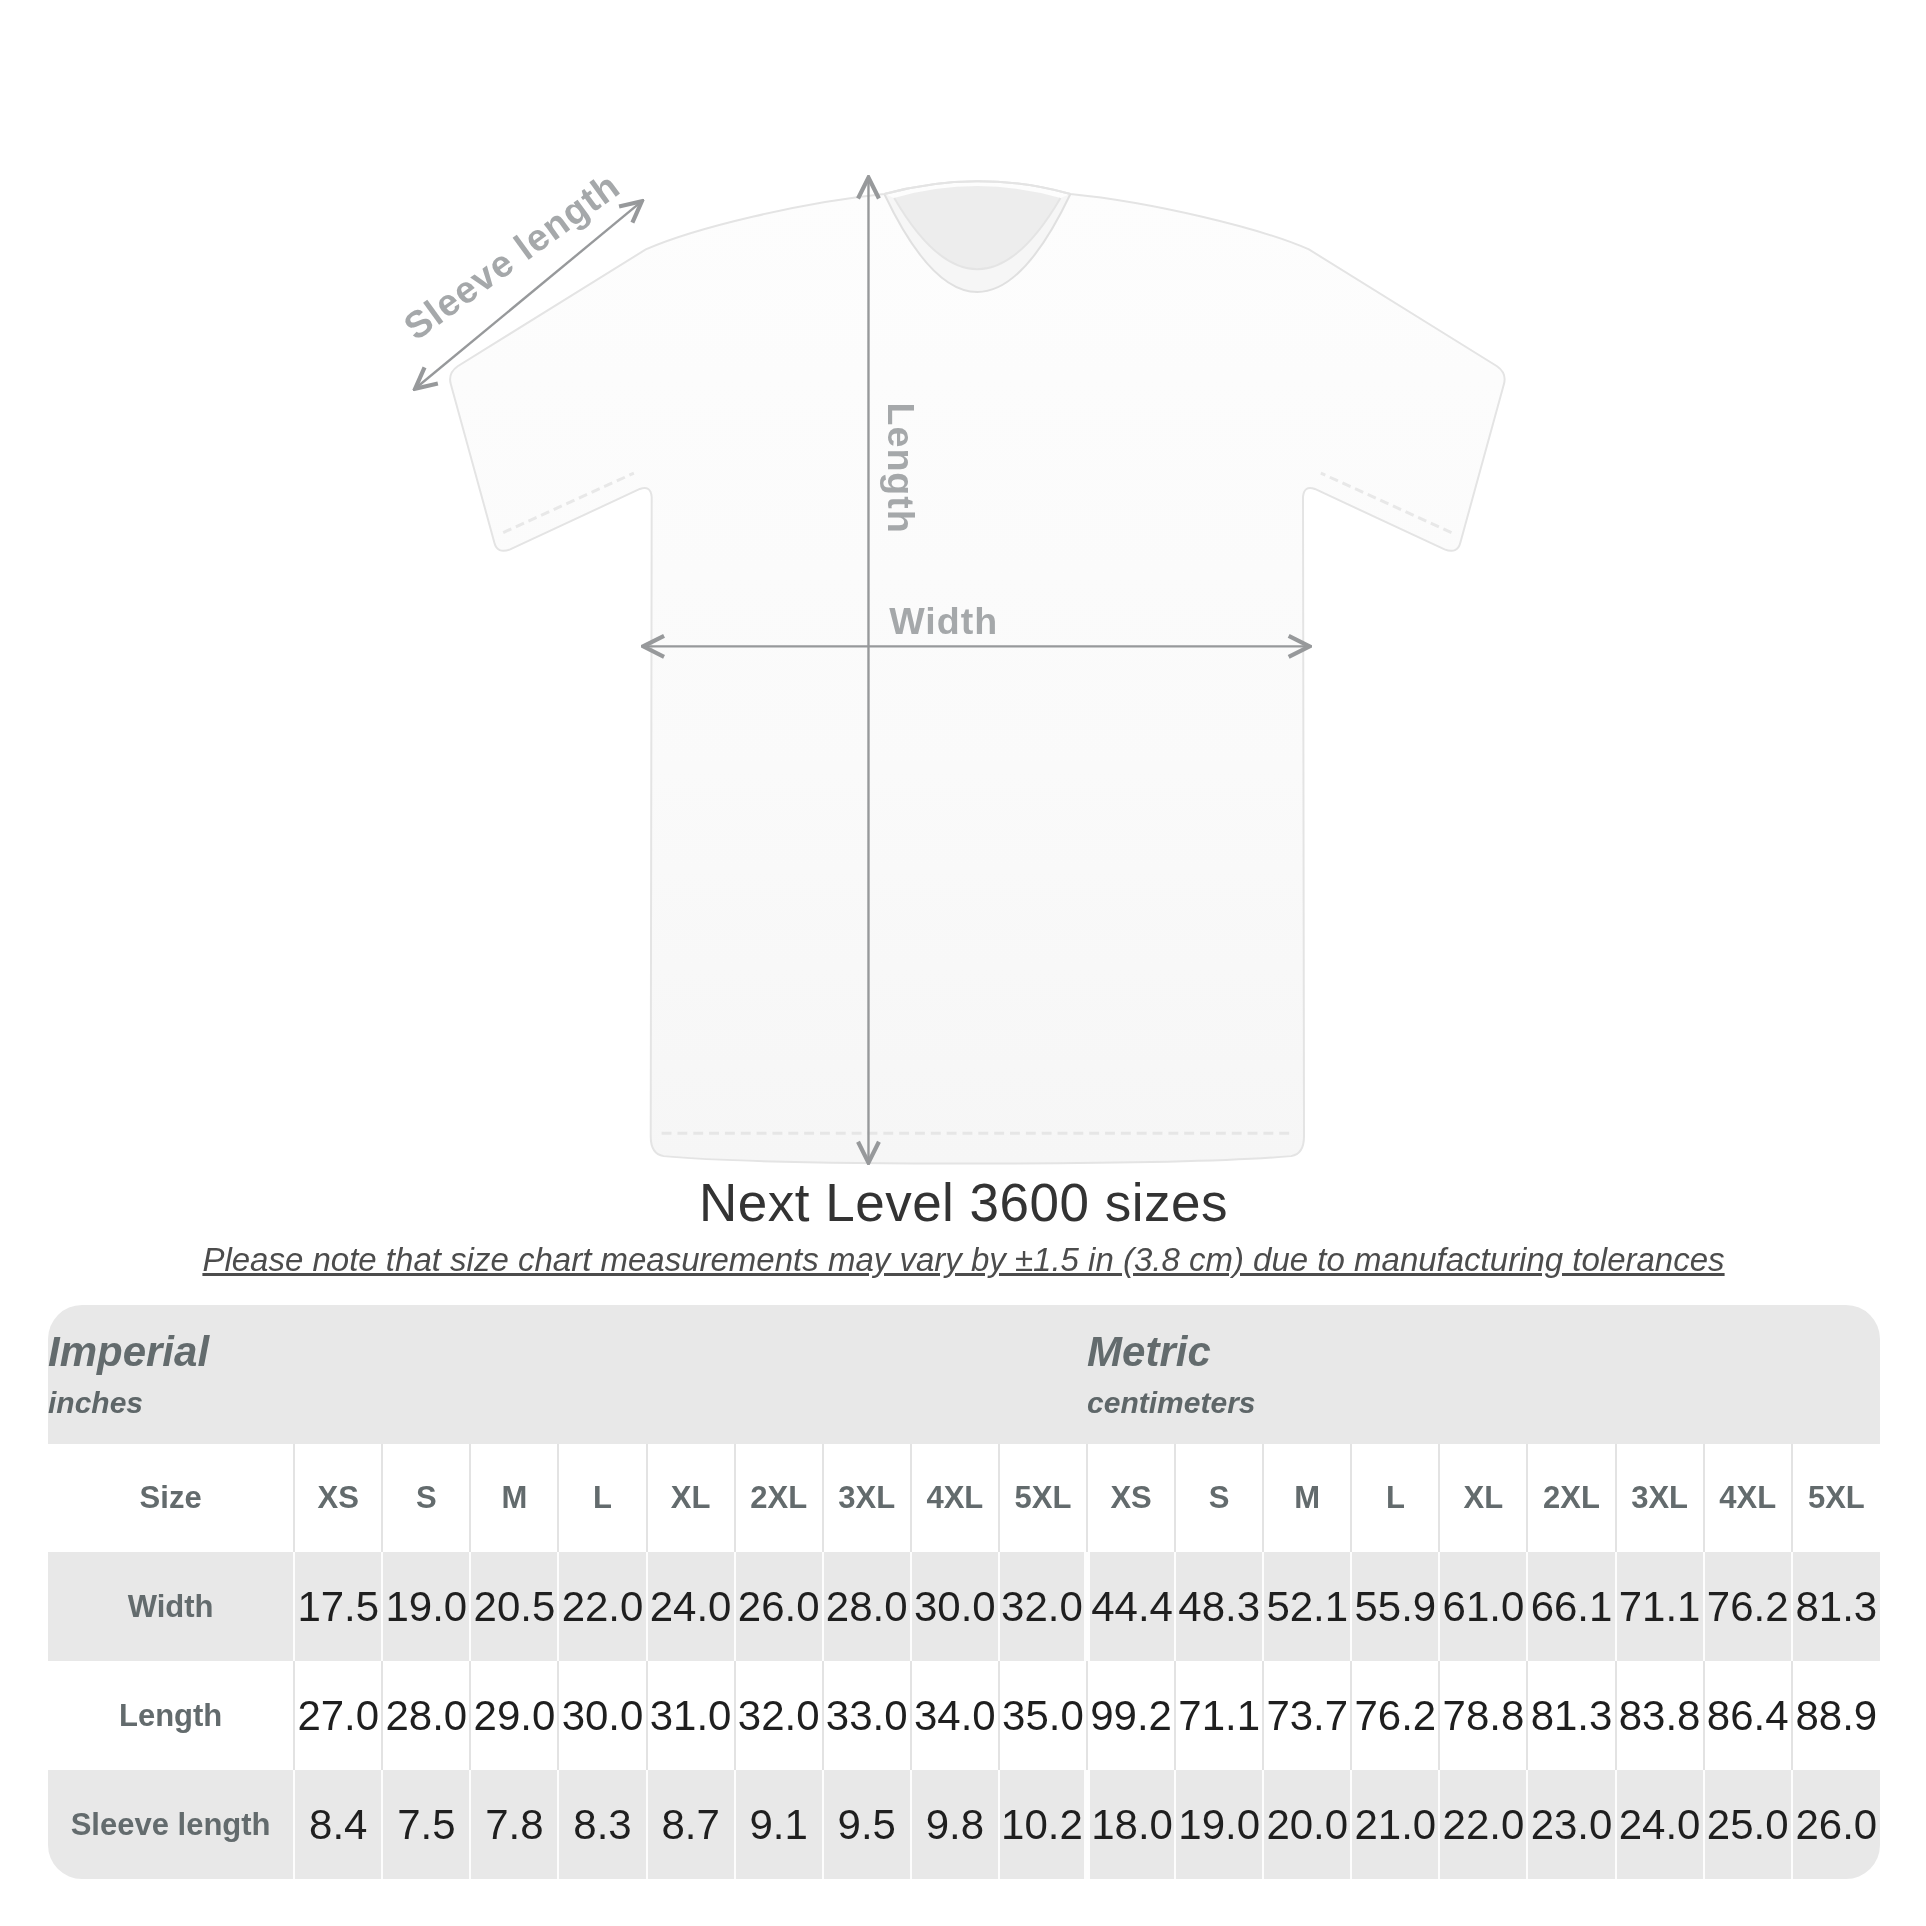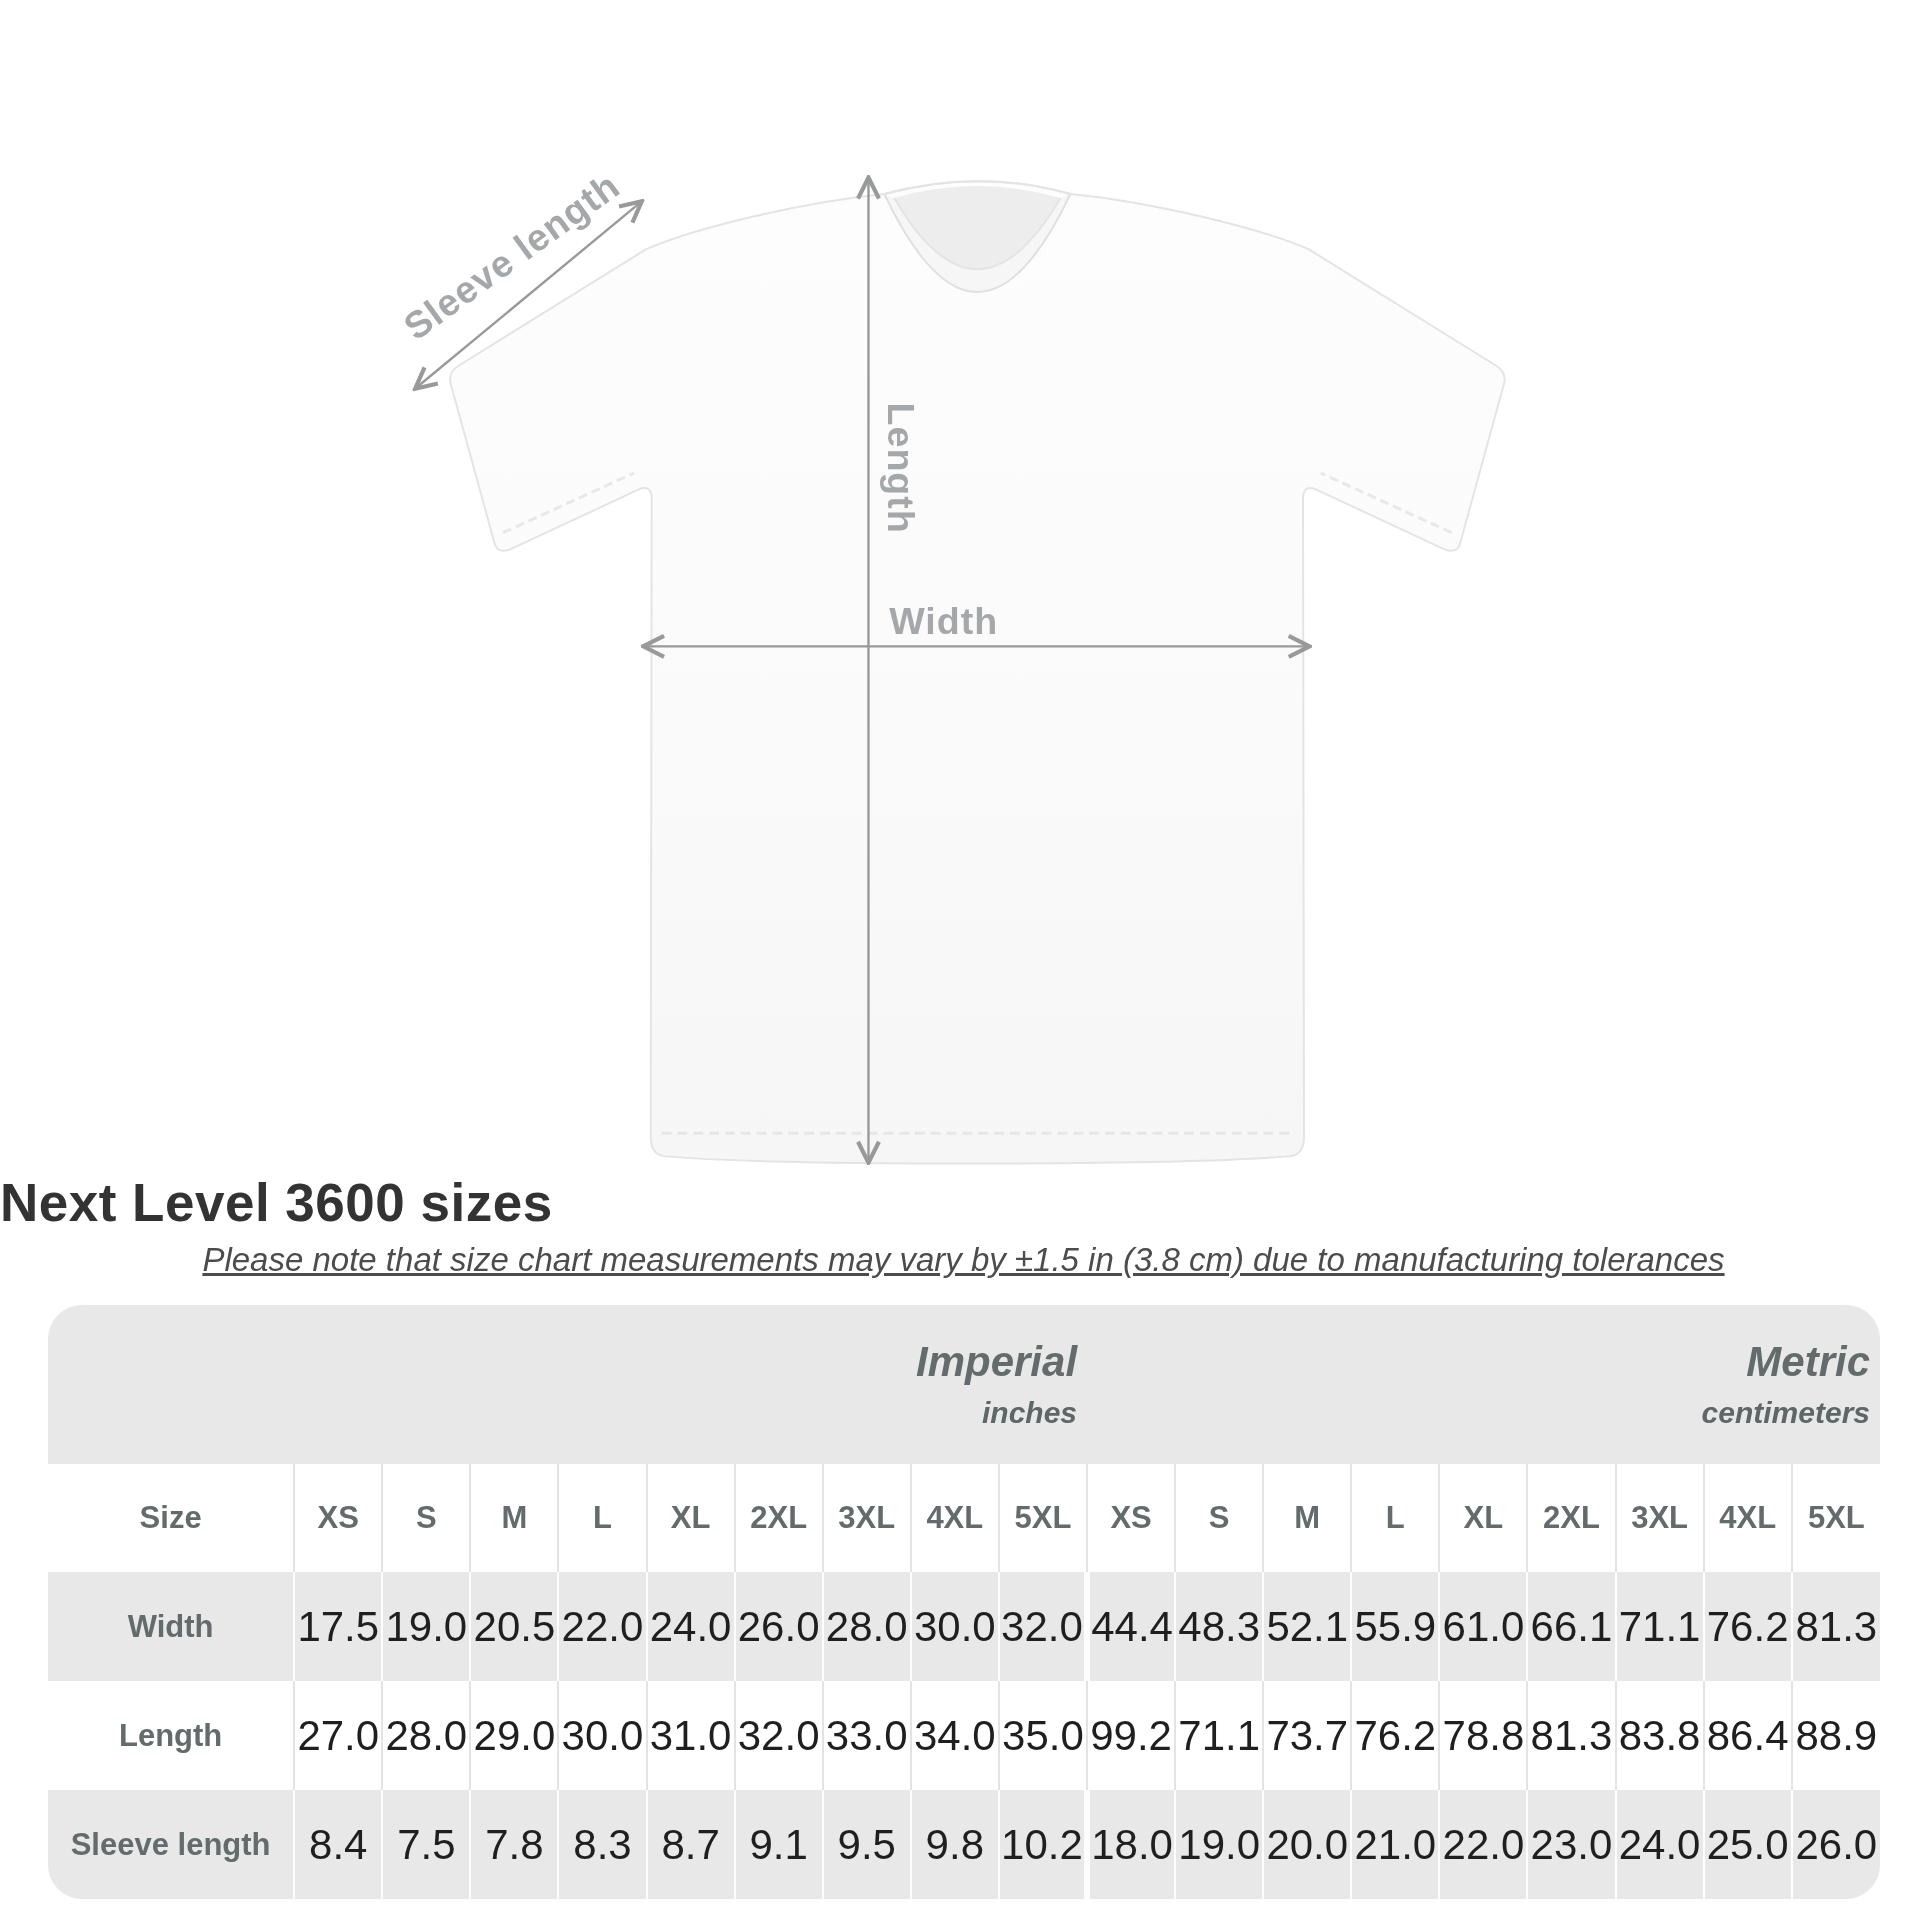--- a/index.html
+++ b/index.html
@@ -20,36 +20,36 @@
   .figure{position:absolute;top:0;left:0;}
   svg text{
     font-family:"Liberation Sans", sans-serif;
     font-weight:bold;
     fill:var(--dlabel);
     font-size:38px;
     letter-spacing:1px;
   }
   .title{
     position:absolute;top:1172px;left:0;width:100%;margin:0;
-    font-size:53px;font-weight:bold;color:var(--title);
+    text-align:center;font-size:53px;font-weight:normal;color:var(--title);
     letter-spacing:0.5px;
   }
   .subtitle{
     position:absolute;top:1241px;left:0;width:100%;margin:0;
     text-align:center;font-size:33px;font-style:italic;color:#4c4c4c;text-decoration:underline;
   }
   .table-wrap{
     position:absolute;left:48px;top:1305px;width:1832px;
     border-radius:34px;overflow:hidden;
   }
   table{border-collapse:collapse;table-layout:fixed;width:1832px;}
   col.c-label{width:246px;}
   col.c-data{width:88px;}
   .group-row th{
-    background:var(--band);height:139px;vertical-align:middle;text-align:right;padding:10px;
+    background:var(--band);height:139px;vertical-align:middle;text-align:left;padding:0;
   }
   .gname{font-size:42px;font-weight:bold;font-style:italic;color:var(--htext);line-height:1.1;}
   .gunit{font-size:30px;font-weight:bold;font-style:italic;color:#5e6668;margin-top:10px;}
   tr.size-row{background:#ffffff;height:108px;}
   tr.size-row .rowlabel{background:#ffffff;}
   td,th{padding:0;vertical-align:middle;}
   .rowlabel{
     font-weight:bold;color:var(--htext);font-size:31px;text-align:center;
   }
   td.size-col{

